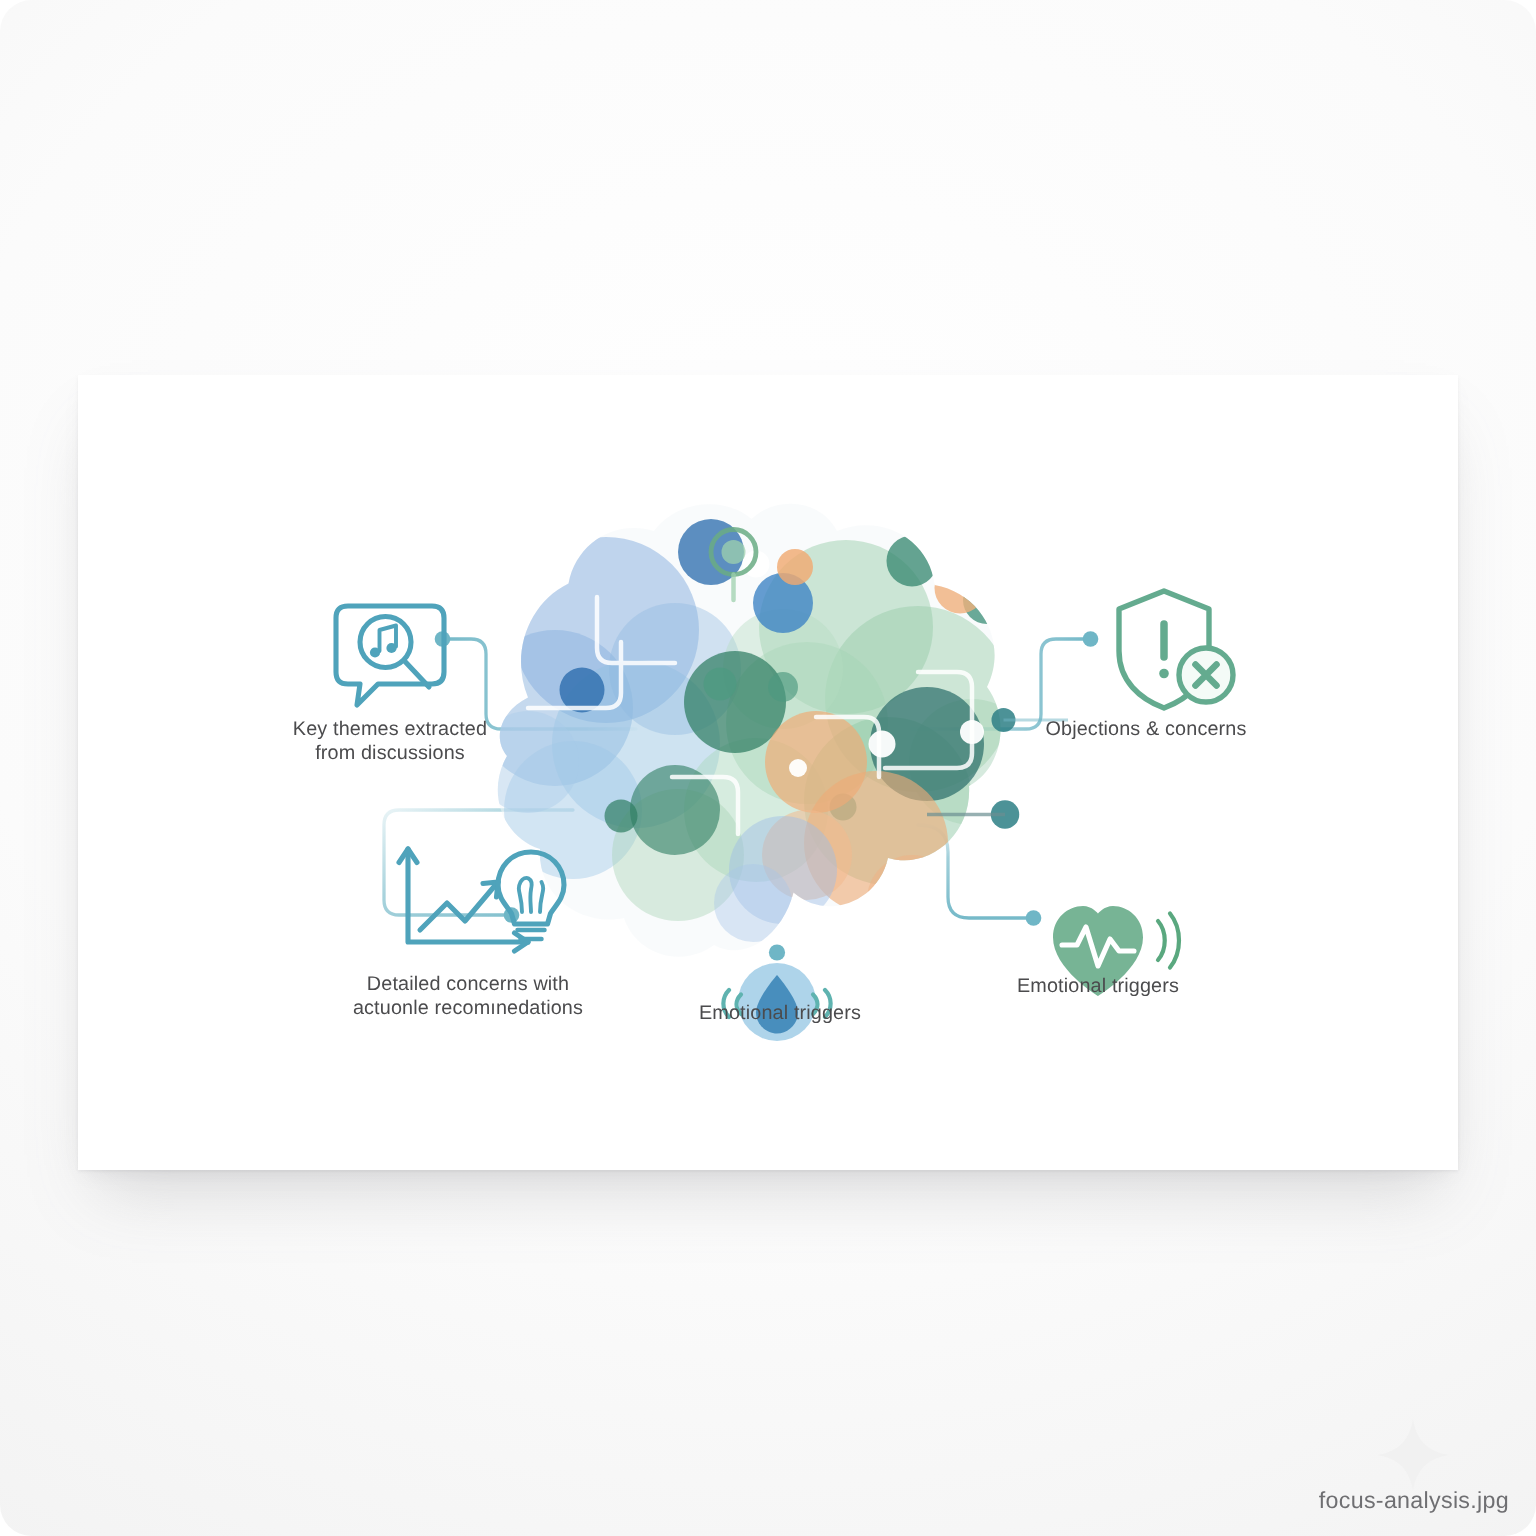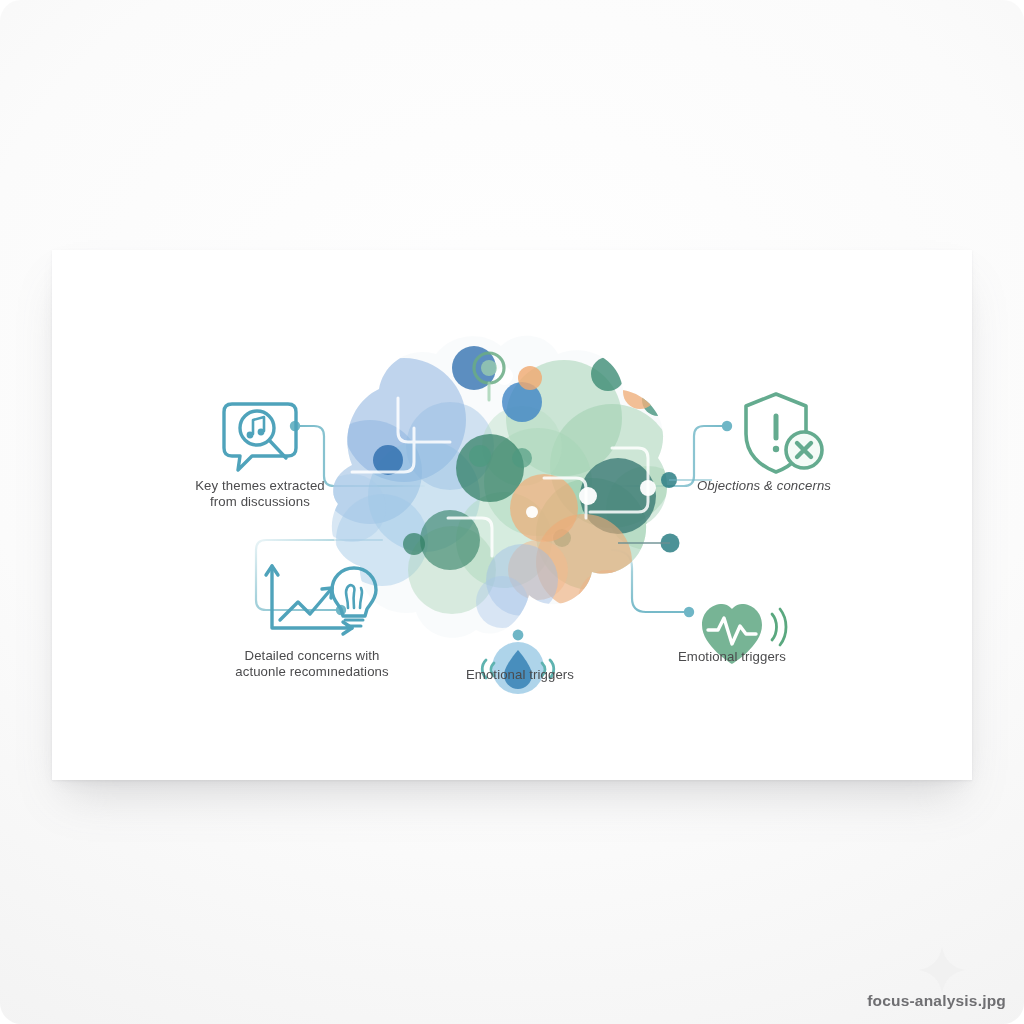--- a/index.html
+++ b/index.html
@@ -61,33 +61,32 @@
     position: absolute;
     color: #4b4b4d;
     font-size: 13.2px;
     line-height: 15.6px;
     text-align: center;
     letter-spacing: 0.1px;
     white-space: pre-line;
     font-family: "Liberation Sans", sans-serif;
   }
   #label-themes     { left: 108px; top: 228px; width: 200px; }
-  #label-objections { left: 612px; top: 228px; width: 200px; font-style: italic; }
+  #label-objections { left: 612px; top: 228px; width: 200px; }
   #label-insights   { left: 150px; top: 398px; width: 220px; }
   #label-emotional  { left: 368px; top: 417px; width: 200px; }
   #label-heart      { left: 580px; top: 399px; width: 200px; }
 
   
   #watermark {
     position: absolute;
     right: 18px;
     bottom: 14px;
     text-align: right;
     user-select: none;
-    font-weight: bold;
   }
   #watermark-name {
     color: #6f6f72;
     font-size: 15.5px;
     letter-spacing: 0.2px;
     font-family: "Liberation Sans", sans-serif;
   }
   #sparkle {
     position: absolute;
     right: 56px;

